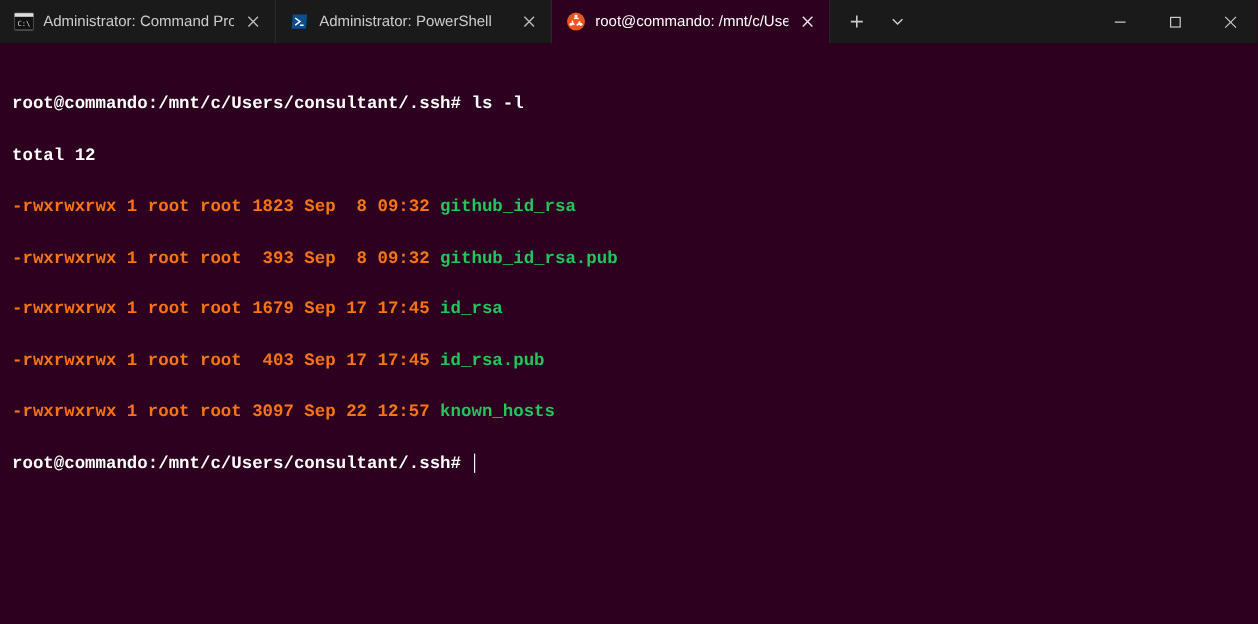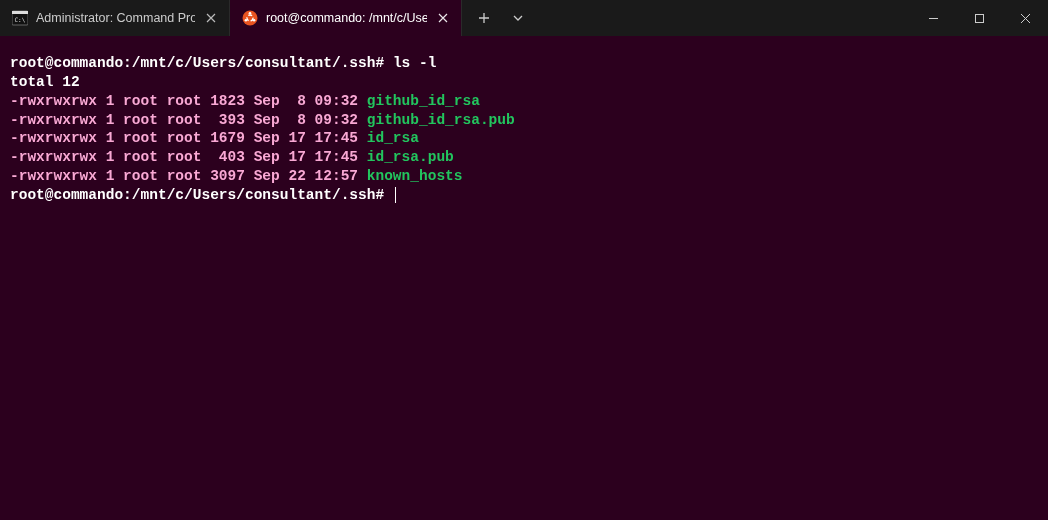--- a/index.html
+++ b/index.html
@@ -102,34 +102,35 @@
       padding: 18px 10px 10px 10px;
       color: #ffffff;
       line-height: 1.3;
       background: #2c001e;
       height: calc(100% - 36px);
       white-space: pre;
       font-weight: bold;
     }
     .line {
       display: block;
+      margin-top: 24px;
     }
     .filename {
       color: #22c55e;
     }
     .cursor {
       display: inline-block;
       width: 1px;
       height: 16px;
       background: #ffffff;
       vertical-align: middle;
       margin-left: 2px;
     }
     .meta {
-      color: #f9a8d4;
+      color: #f97316;
     }
     svg { display: block; }
   </style>
 </head>
 <body>
 
 <div class="titlebar">
   <div class="tabs">
 
     <div class="tab inactive">
@@ -141,20 +142,35 @@
           </svg>
       </span>
       <span class="tab-label">Administrator: Command Promp</span>
       <span class="tab-close">
         <svg width="10" height="10" viewBox="0 0 10 10">
             <path d="M1 1 L9 9 M9 1 L1 9" stroke="#ccc" stroke-width="1.2"></path>
           </svg>
       </span>
     </div>
 
+    <div class="tab inactive">
+      <span class="tab-icon">
+        <svg width="16" height="16" viewBox="0 0 16 16">
+            <path d="M2 2 L14 2 L13 14 L1 14 Z" fill="#0b4d8f"></path>
+            <path d="M4 5 L8 8 L4 11" stroke="#fff" stroke-width="1.2" fill="none"></path>
+            <path d="M8 11 L11 11" stroke="#fff" stroke-width="1.2"></path>
+          </svg>
+      </span>
+      <span class="tab-label">Administrator: PowerShell</span>
+      <span class="tab-close">
+        <svg width="10" height="10" viewBox="0 0 10 10">
+            <path d="M1 1 L9 9 M9 1 L1 9" stroke="#ccc" stroke-width="1.2"></path>
+          </svg>
+      </span>
+    </div>
 
     <div class="tab active">
       <span class="tab-icon">
         <svg width="16" height="16" viewBox="0 0 16 16">
             <circle cx="8" cy="8" r="7.5" fill="#e95420"></circle>
             <circle cx="8" cy="3.3" r="1.3" fill="#fff"></circle>
             <circle cx="3.9" cy="10.2" r="1.3" fill="#fff"></circle>
             <circle cx="12.1" cy="10.2" r="1.3" fill="#fff"></circle>
             <circle cx="8" cy="8" r="3" fill="none" stroke="#fff" stroke-width="1.3" stroke-dasharray="4 2"></circle>
           </svg>

